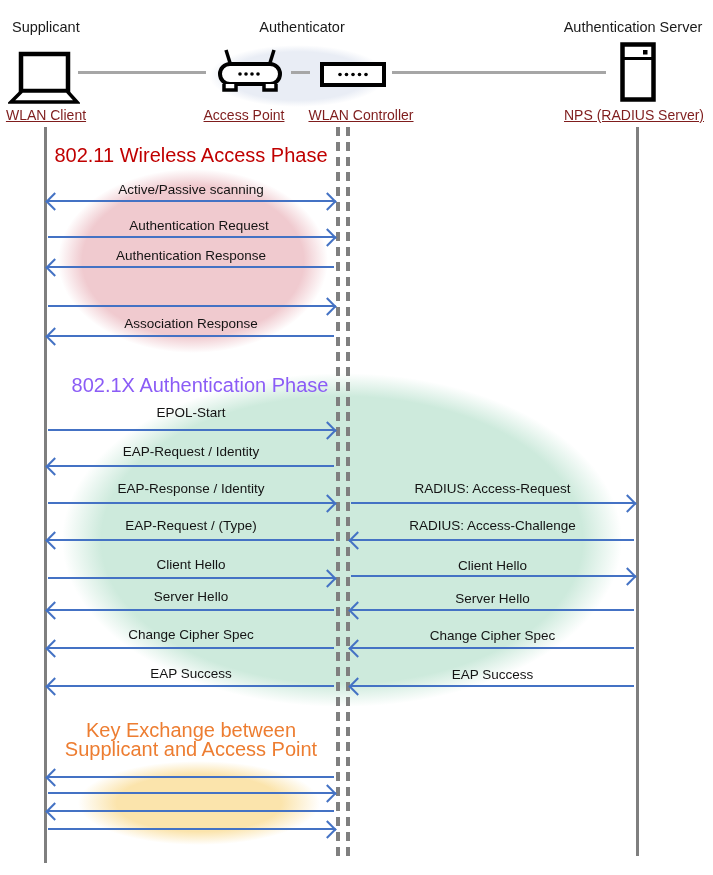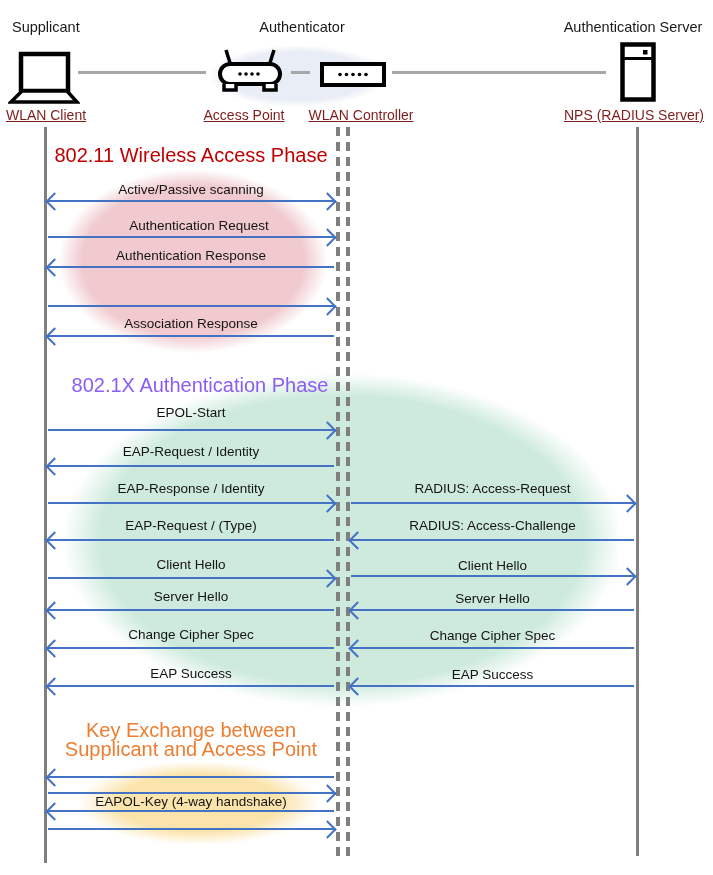--- a/index.html
+++ b/index.html
@@ -144,21 +144,20 @@
   <div class="lbl" style="left:48px;top:248px;width:286px">Authentication Response</div>
   <div class="lbl" style="left:48px;top:316px;width:286px">Association Response</div>
   <div class="lbl" style="left:48px;top:405px;width:286px">EPOL-Start</div>
   <div class="lbl" style="left:48px;top:444px;width:286px">EAP-Request / Identity</div>
   <div class="lbl" style="left:48px;top:481px;width:286px">EAP-Response / Identity</div>
   <div class="lbl" style="left:48px;top:518px;width:286px">EAP-Request / (Type)</div>
   <div class="lbl" style="left:48px;top:557px;width:286px">Client Hello</div>
   <div class="lbl" style="left:48px;top:589px;width:286px">Server Hello</div>
   <div class="lbl" style="left:48px;top:627px;width:286px">Change Cipher Spec</div>
   <div class="lbl" style="left:48px;top:666px;width:286px">EAP Success</div>
-  <div class="lbl" style="left:48px;top:794px;width:286px">EAPOL-Key (4-way handshake)</div>
 
   <div class="lbl" style="left:351px;top:481px;width:283px">RADIUS: Access-Request</div>
   <div class="lbl" style="left:351px;top:518px;width:283px">RADIUS: Access-Challenge</div>
   <div class="lbl" style="left:351px;top:558px;width:283px">Client Hello</div>
   <div class="lbl" style="left:351px;top:591px;width:283px">Server Hello</div>
   <div class="lbl" style="left:351px;top:628px;width:283px">Change Cipher Spec</div>
   <div class="lbl" style="left:351px;top:667px;width:283px">EAP Success</div>
 
 </div>
 

